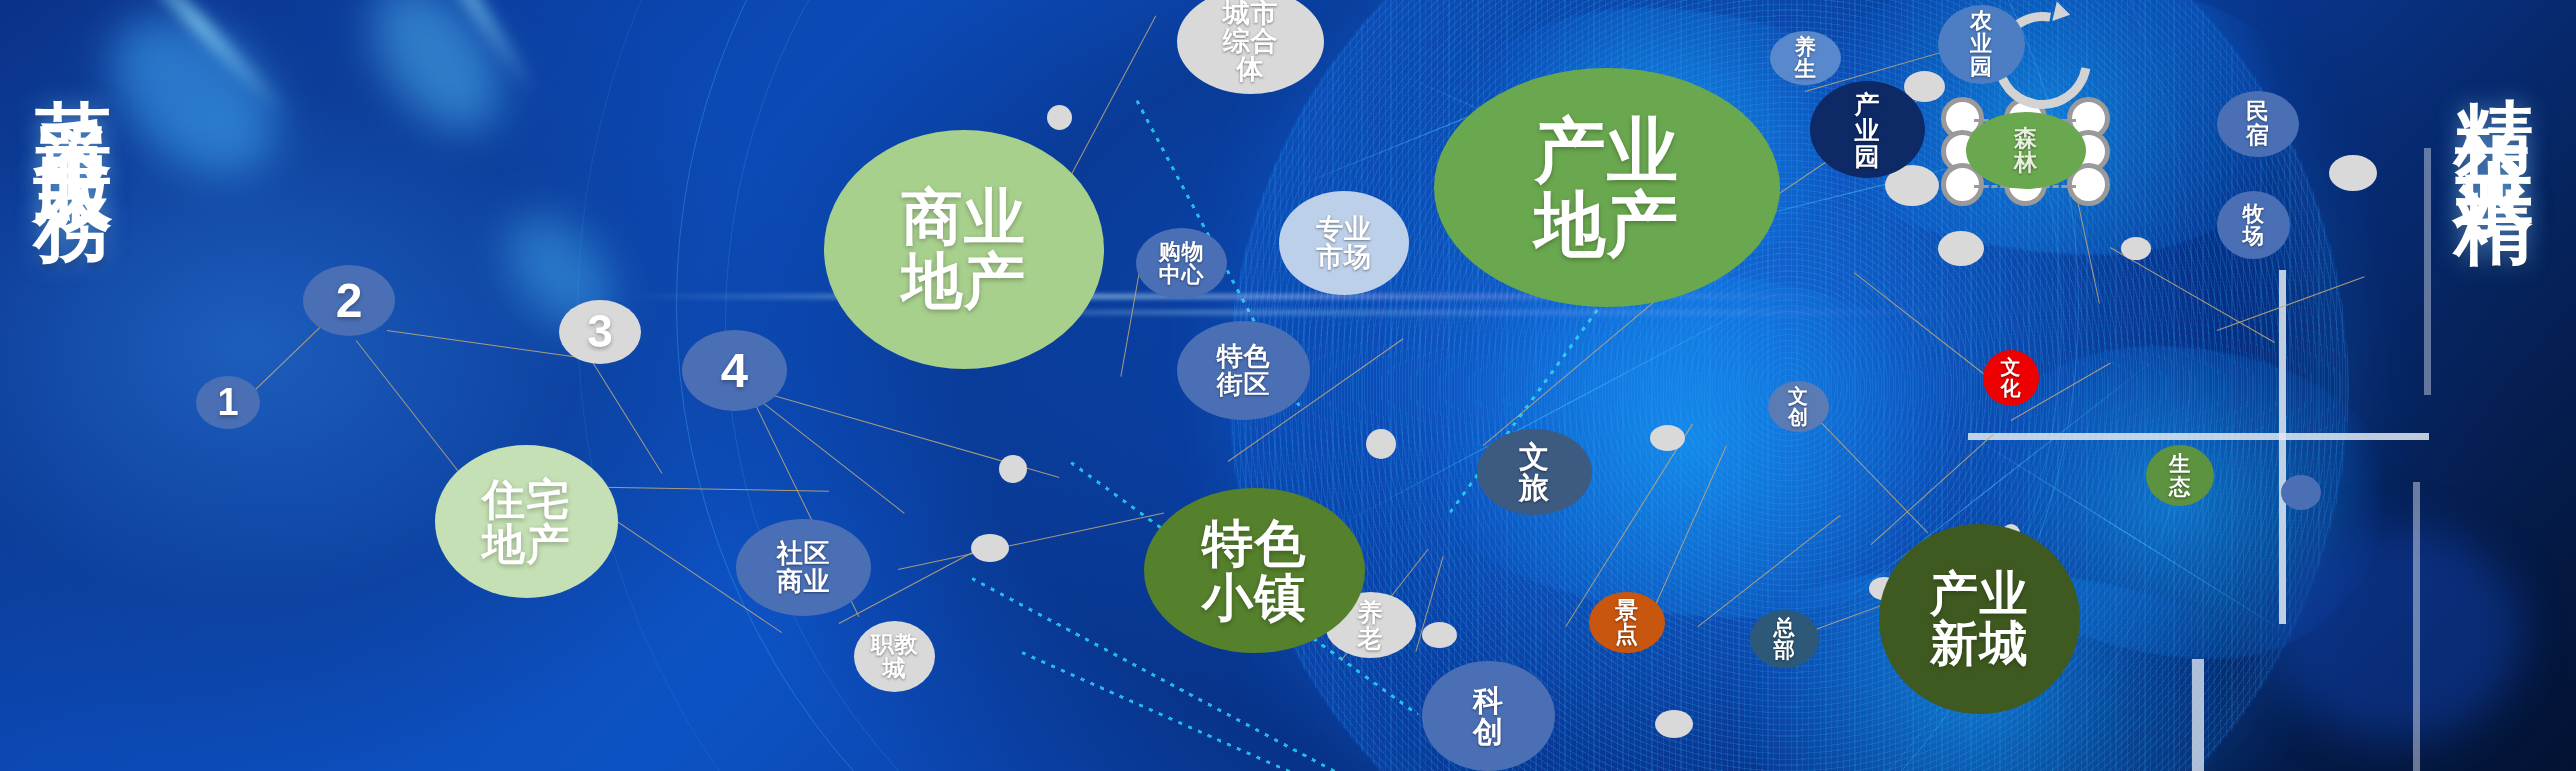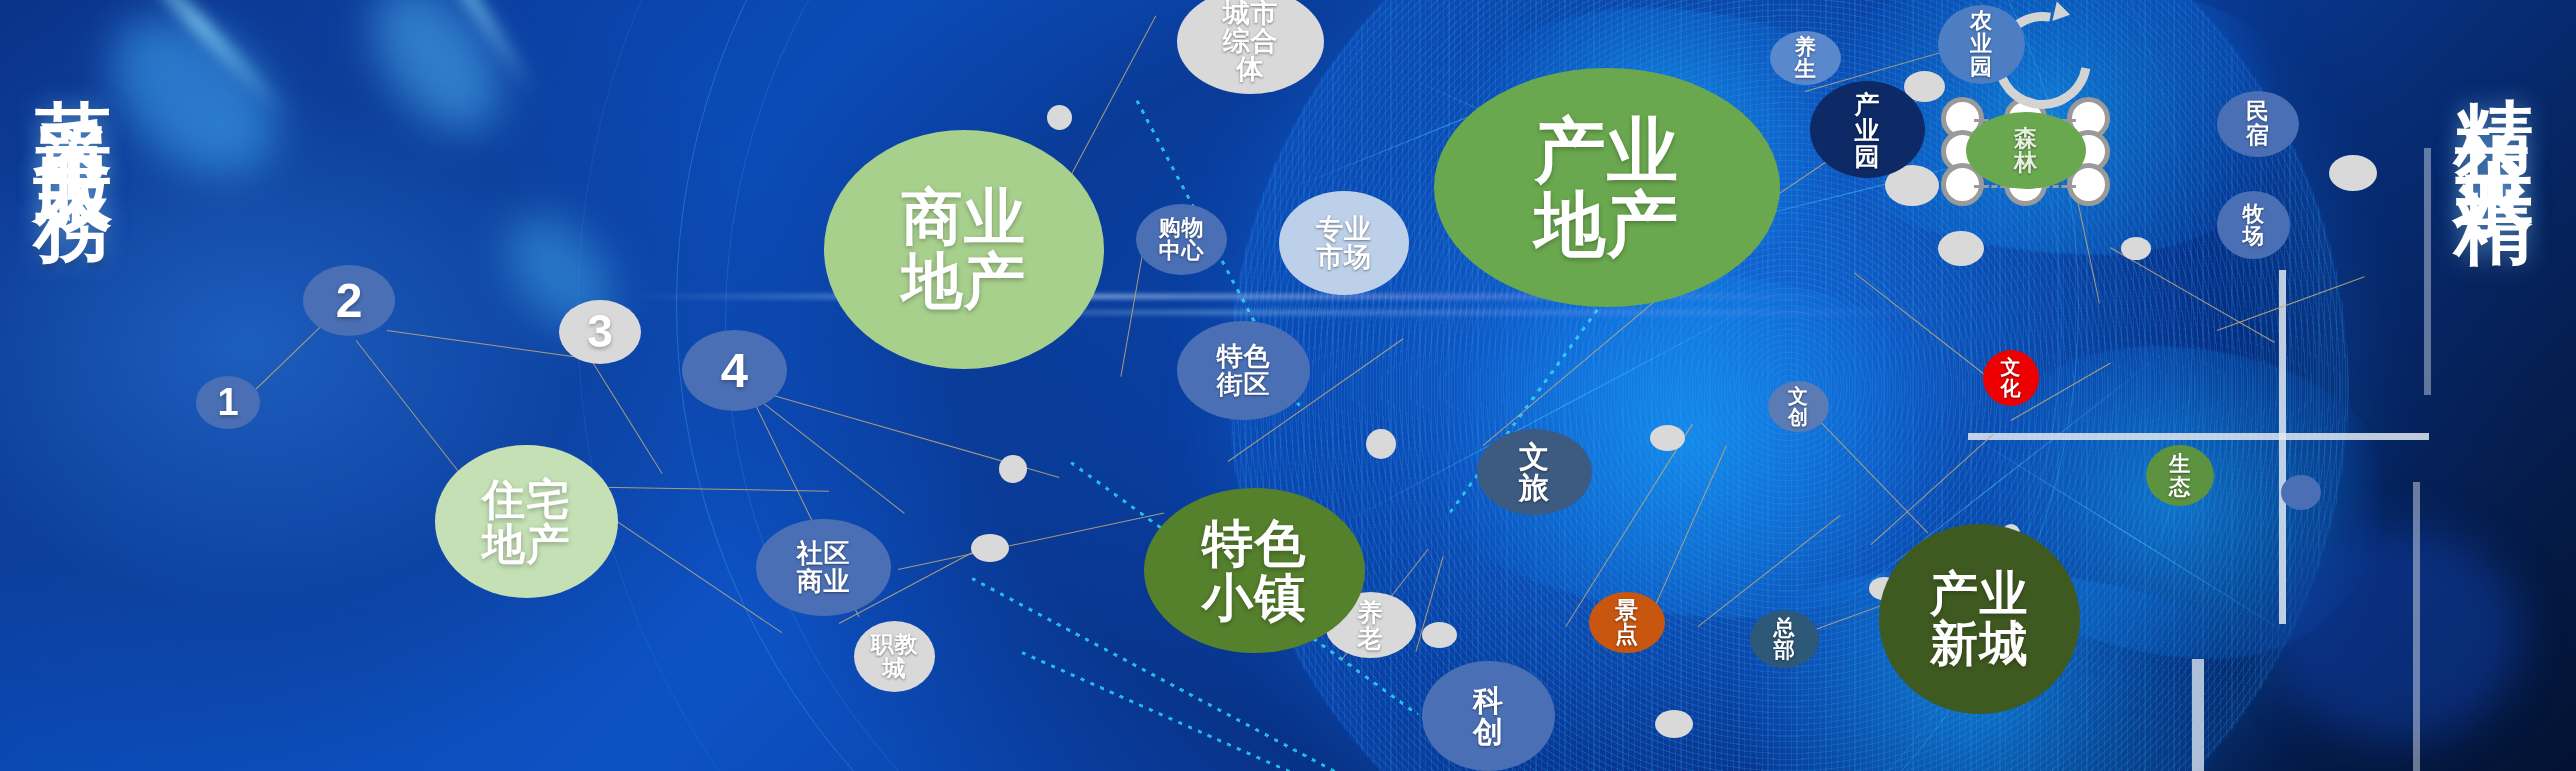--- a/index.html
+++ b/index.html
@@ -189,36 +189,36 @@
   <div class="bub num" style="left:682px;top:330px;width:105px;height:81px;background:#4a6fb5;font-size:49px;">
     <span>4</span>
   </div>
 
   <div class="bub sm" style="left:1177px;top:-11.5px;width:147px;height:105px;background:#d9d9d9;font-size:27px;">
     <span>城市
 综合
 体</span>
   </div>
 
-  <div class="bub sm" style="left:1136px;top:204px;width:91px;height:71px;background:#4a6fb5;font-size:22px;align-items:center;">
+  <div class="bub sm" style="left:1136px;top:228px;width:91px;height:71px;background:#4a6fb5;font-size:22px;align-items:center;">
     <span style="white-space:pre-line;">购物
 中心</span>
   </div>
 
   <div class="bub sm" style="left:1279px;top:191px;width:130px;height:104px;background:#bdd0ea;font-size:27px;">
     <span>专业
 市场</span>
   </div>
 
   <div class="bub sm" style="left:1177px;top:321px;width:133px;height:99px;background:#4a6fb5;font-size:26px;">
     <span>特色
 街区</span>
   </div>
 
-  <div class="bub sm" style="left:756px;top:519px;width:135px;height:97px;background:#4a6fb5;font-size:26px;">
+  <div class="bub sm" style="left:736px;top:519px;width:135px;height:97px;background:#4a6fb5;font-size:26px;">
     <span>社区
 商业</span>
   </div>
 
   <div class="bub sm" style="left:854px;top:621px;width:81px;height:71px;background:#d9d9d9;font-size:23px;">
     <span>职教
 城</span>
   </div>
 
   <div class="bub sm" style="left:1325px;top:592px;width:91px;height:66px;background:#d9d9d9;font-size:25px;">

